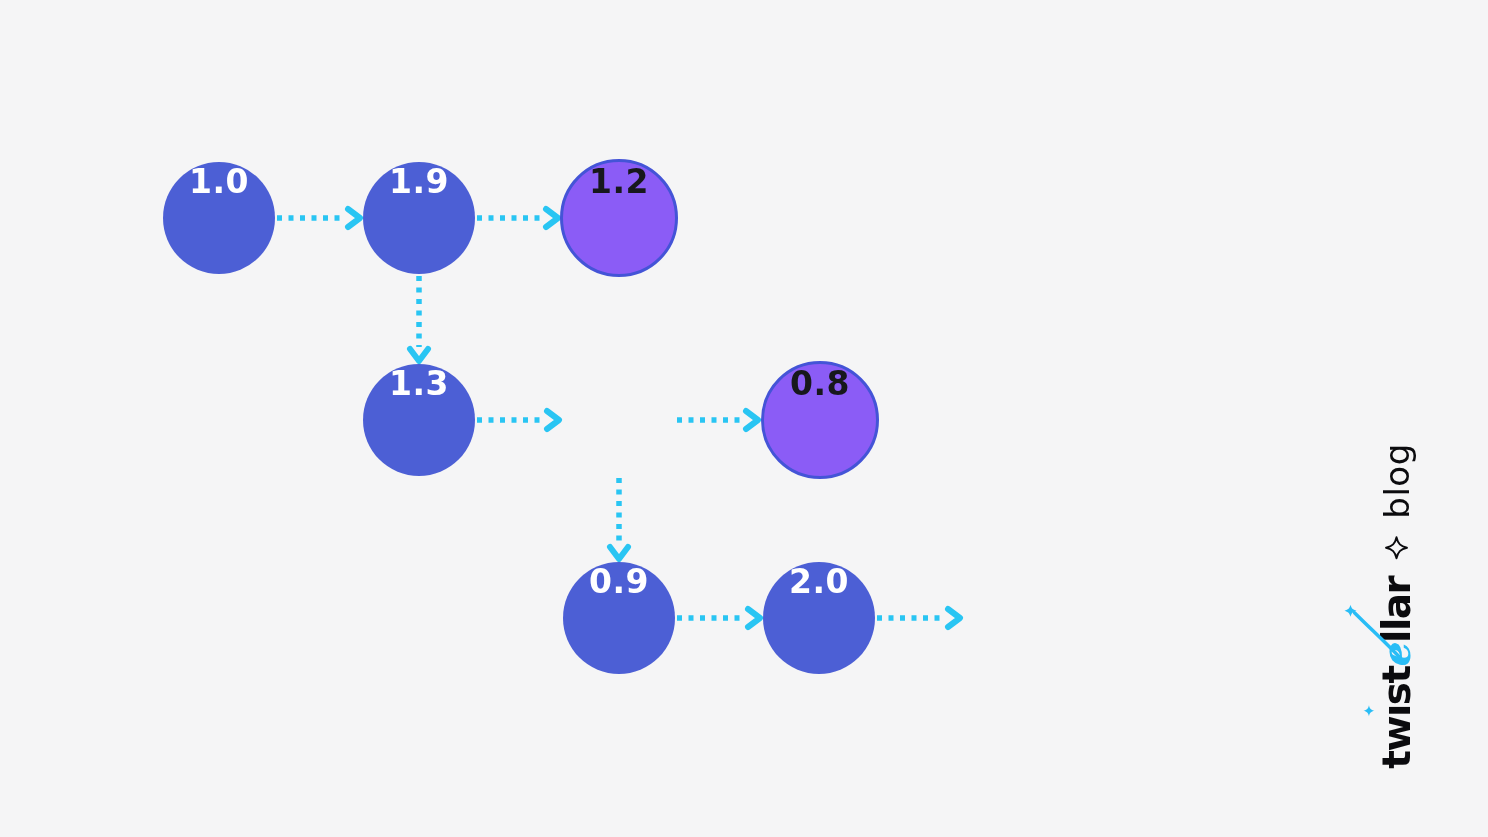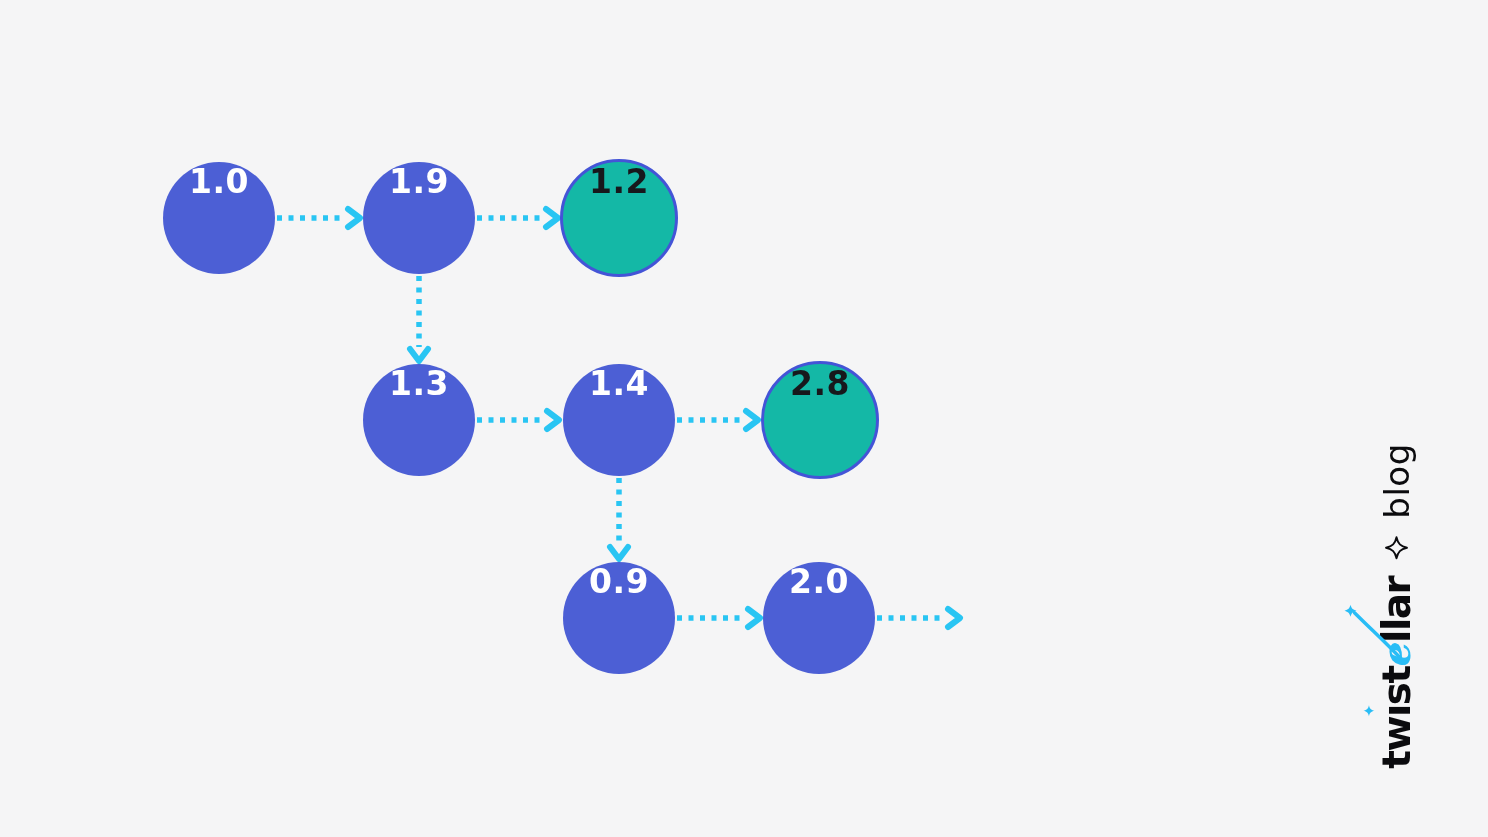--- a/index.html
+++ b/index.html
@@ -24,21 +24,21 @@
 
   
   .node {
     position: absolute; width: 112px; height: 112px; border-radius: 50%;
     display: flex; align-items: flex-start; justify-content: center;
     transform: translate(-50%, -50%);
     font-weight: bold; font-size: 33px; letter-spacing: 0.5px;
   }
   .node.filled { background: var(--node-fill, #4C5FD5); color: var(--node-text-filled, #fff); }
   .node.outlined {
-    background: #14b8a6;
+    background: #8b5cf6;
     border: 3.5px solid var(--node-outline, #4454D7);
     color: var(--node-text-outlined, #17181C);
   }
 
   
   .logo {
     position: absolute; left: 1396px; top: 606px;
     transform: translate(-50%, -50%) rotate(-90deg);
     display: flex; align-items: center; gap: 17px; white-space: nowrap;
   }
@@ -121,25 +121,22 @@
   </div>
   <div class="node filled" style="left:419px; top:218px;">
     <span>1.9</span>
   </div>
   <div class="node outlined" style="left:619px; top:218px;">
     <span>1.2</span>
   </div>
   <div class="node filled" style="left:419px; top:420px;">
     <span>1.3</span>
   </div>
-  <div class="node filled" style="left:619px; top:420px;">
-    <span>1.4</span>
-  </div>
   <div class="node outlined" style="left:820px; top:420px;">
-    <span>2.8</span>
+    <span>0.8</span>
   </div>
   <div class="node filled" style="left:619px; top:618px;">
     <span>0.9</span>
   </div>
   <div class="node filled" style="left:819px; top:618px;">
     <span>2.0</span>
   </div>
 
   <div class="logo">
     <span class="brand"><span>tw</span><span class="brand-i"><span>ı</span><svg class="i-sparkle" viewBox="0 0 11 11">

